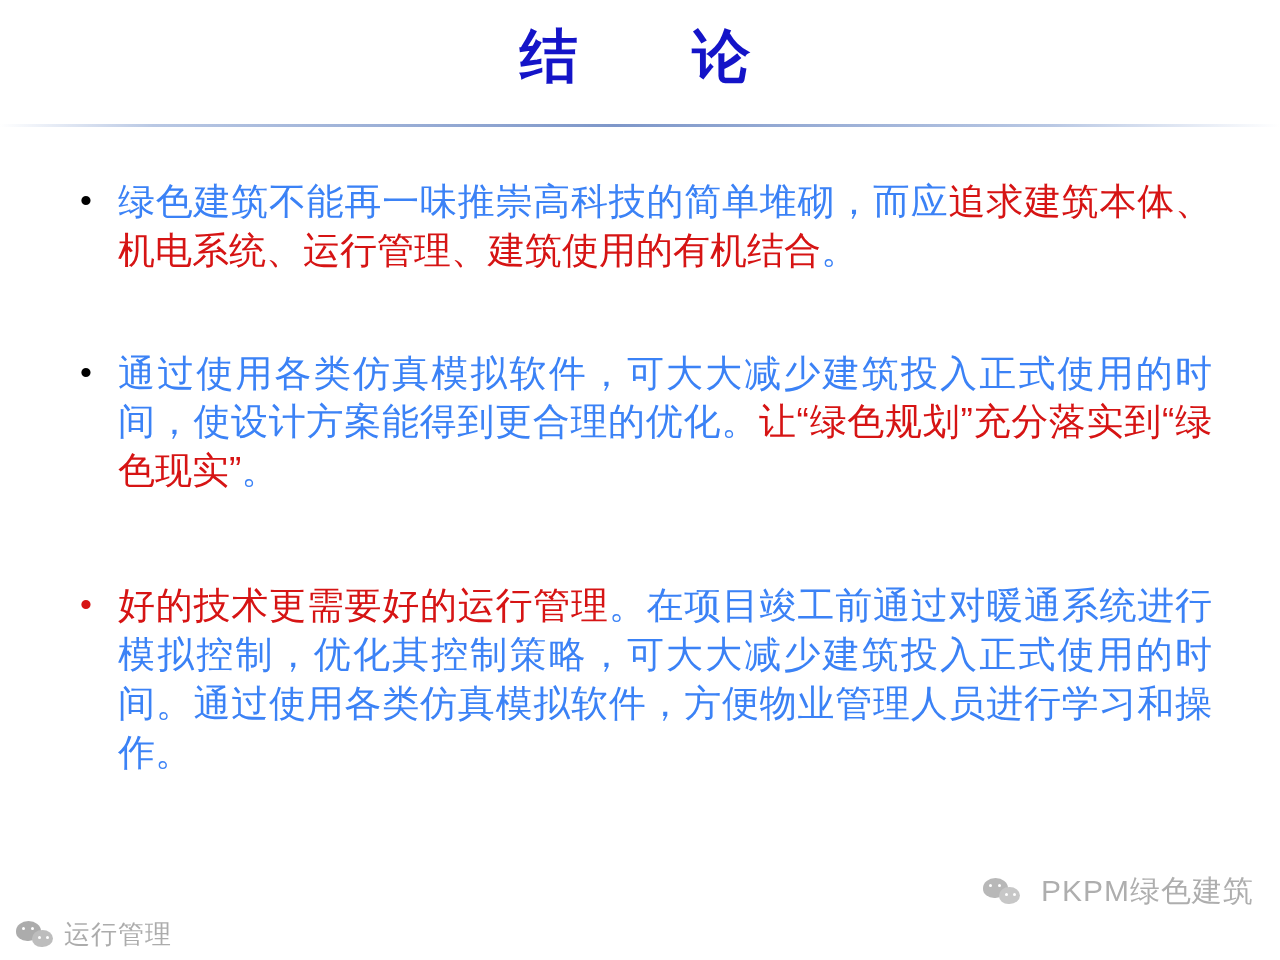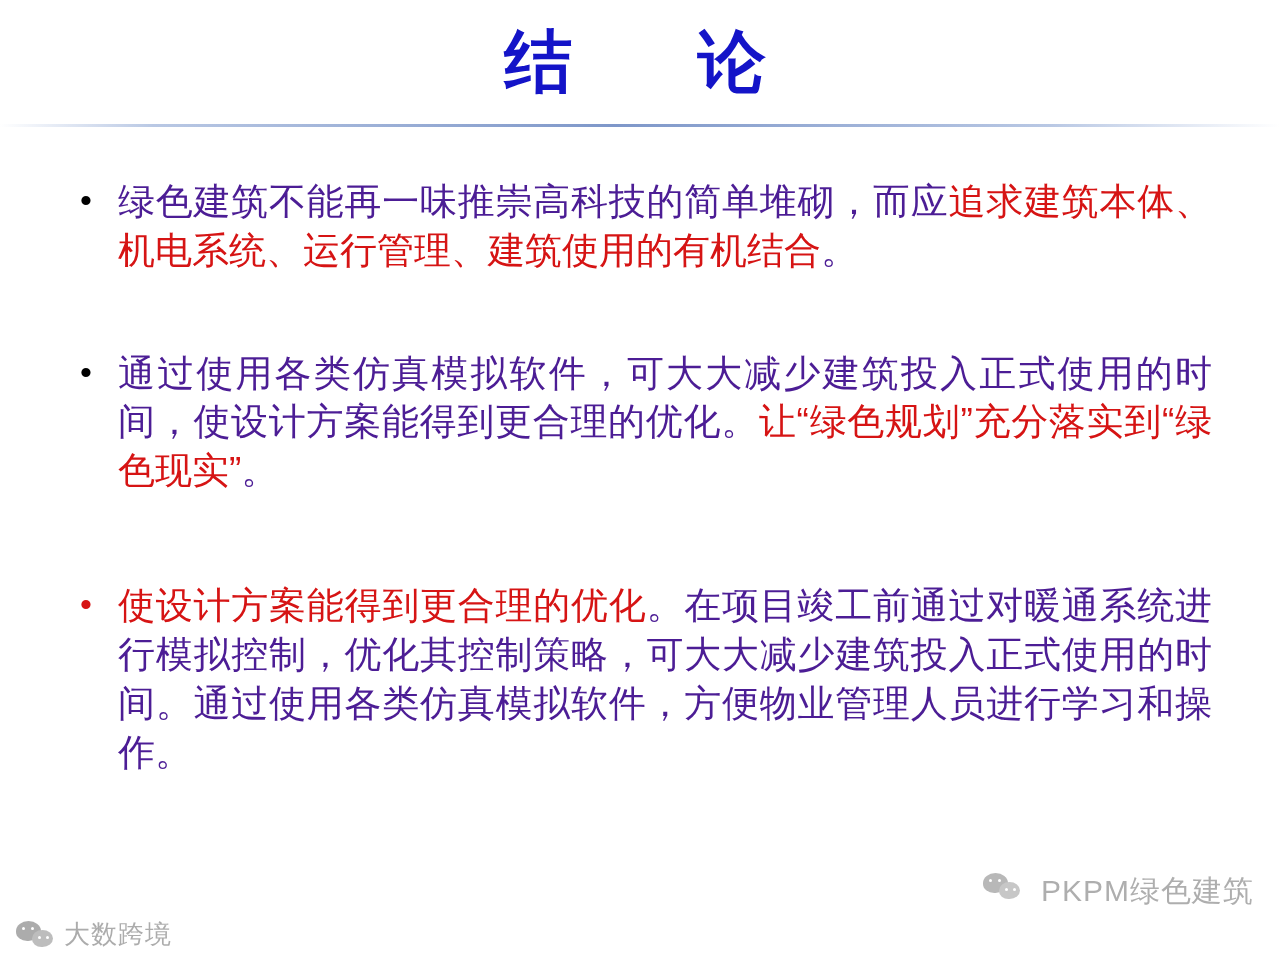--- a/index.html
+++ b/index.html
@@ -18,21 +18,21 @@
     overflow: hidden;
   }
   
   .title {
     position: absolute;
     top: 26px;
     left: 0;
     width: 1280px;
     text-align: center;
     color: #1414c8;
-    font-size: 68px;
+    font-size: 58px;
     font-weight: bold;
     letter-spacing: 10px;
     line-height: 1.05;
     white-space: pre;
   }
   .title-rule {
     position: absolute;
     top: 124px;
     left: 0;
     width: 1280px;
@@ -64,31 +64,32 @@
   .bullet-mark.red { color: #d61414; }
   .bullet-text {
     flex: 1 1 auto;
     font-size: 37px;
     line-height: 1.32;
     color: #000000;
     text-align: justify;
     text-justify: inter-ideograph;
   }
   .red { color: #d61414; }
-  .blk { color: #4c1d95; }
+  .blk { color: #3b82f6; }
 
   .gap-1 { margin-bottom: 74px; }
   .gap-2 { margin-bottom: 86px; }
 
   
   .wm-right {
     position: absolute;
     right: 26px;
     bottom: 48px;
     display: flex;
+    align-items: center;
     gap: 18px;
     opacity: 0.62;
     margin-top: 12px;
   }
   .wm-right-text {
     font-size: 30px;
     color: #7d7d7d;
     letter-spacing: 1px;
     white-space: nowrap;
   }
@@ -146,21 +147,21 @@
     <div class="bullet-row gap-2">
       <div class="bullet-mark black">•</div>
       <div class="bullet-text">
         <span class="blk">通过使用各类仿真模拟软件，可大大减少建筑投入正式使用的时间，使设计方案能得到更合理的优化。</span><span class="red">让“绿色规划”充分落实到“绿色现实”</span><span class="blk">。</span>
       </div>
     </div>
 
     <div class="bullet-row">
       <div class="bullet-mark red">•</div>
       <div class="bullet-text">
-        <span class="red">使设计方案能得到更合理的优化</span><span class="blk">。在项目竣工前通过对暖通系统进行模拟控制，优化其控制策略，可大大减少建筑投入正式使用的时间。通过使用各类仿真模拟软件，方便物业管理人员进行学习和操作。</span>
+        <span class="red">好的技术更需要好的运行管理</span><span class="blk">。在项目竣工前通过对暖通系统进行模拟控制，优化其控制策略，可大大减少建筑投入正式使用的时间。通过使用各类仿真模拟软件，方便物业管理人员进行学习和操作。</span>
       </div>
     </div>
 
   </div>
 
   <div class="wm-right">
     <span class="wx-icon">
       <span class="b1"></span>
       <span class="b2"></span>
       <span class="d" style="left:6px; top:8px;"></span>
@@ -173,16 +174,16 @@
 
   <div class="wm-left">
     <span class="wx-icon">
       <span class="b1"></span>
       <span class="b2"></span>
       <span class="d" style="left:6px; top:8px;"></span>
       <span class="d" style="left:15px; top:8px;"></span>
       <span class="d" style="left:22px; top:17px;"></span>
       <span class="d" style="left:30px; top:17px;"></span>
     </span>
-    <span class="wm-left-text">大数跨境</span>
+    <span class="wm-left-text">运行管理</span>
   </div>
 
 </div>
 
 </body></html>

